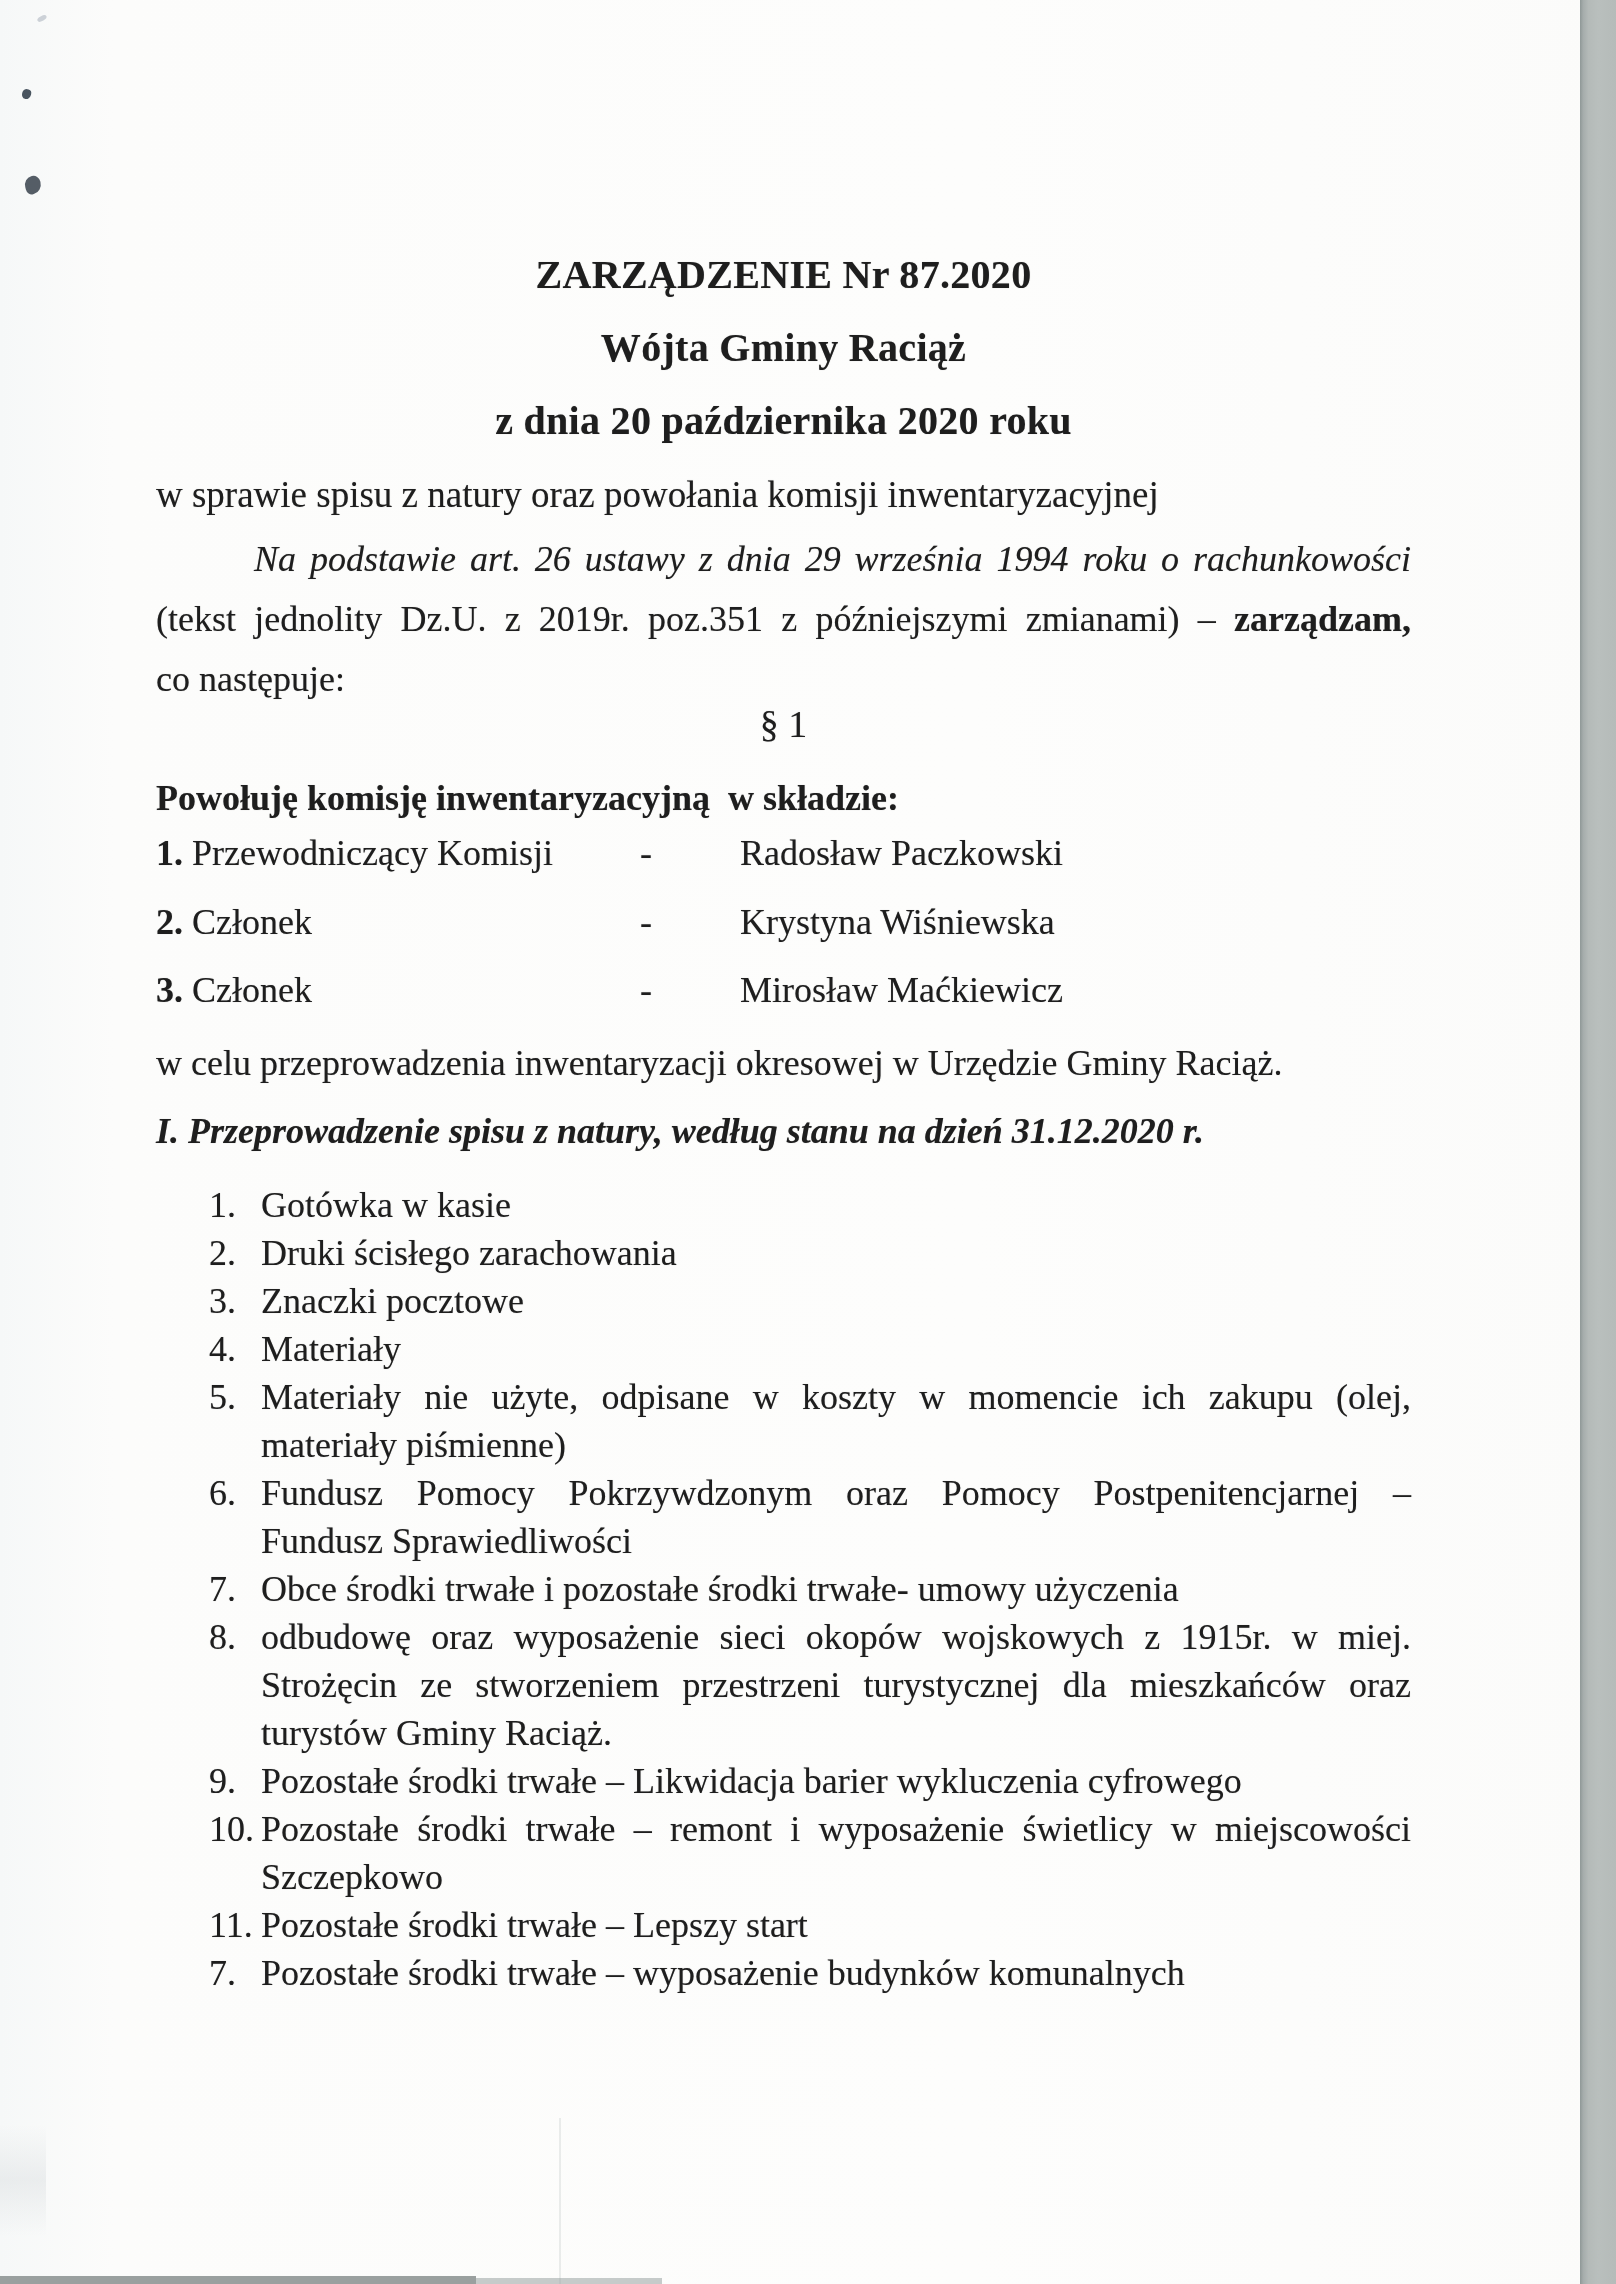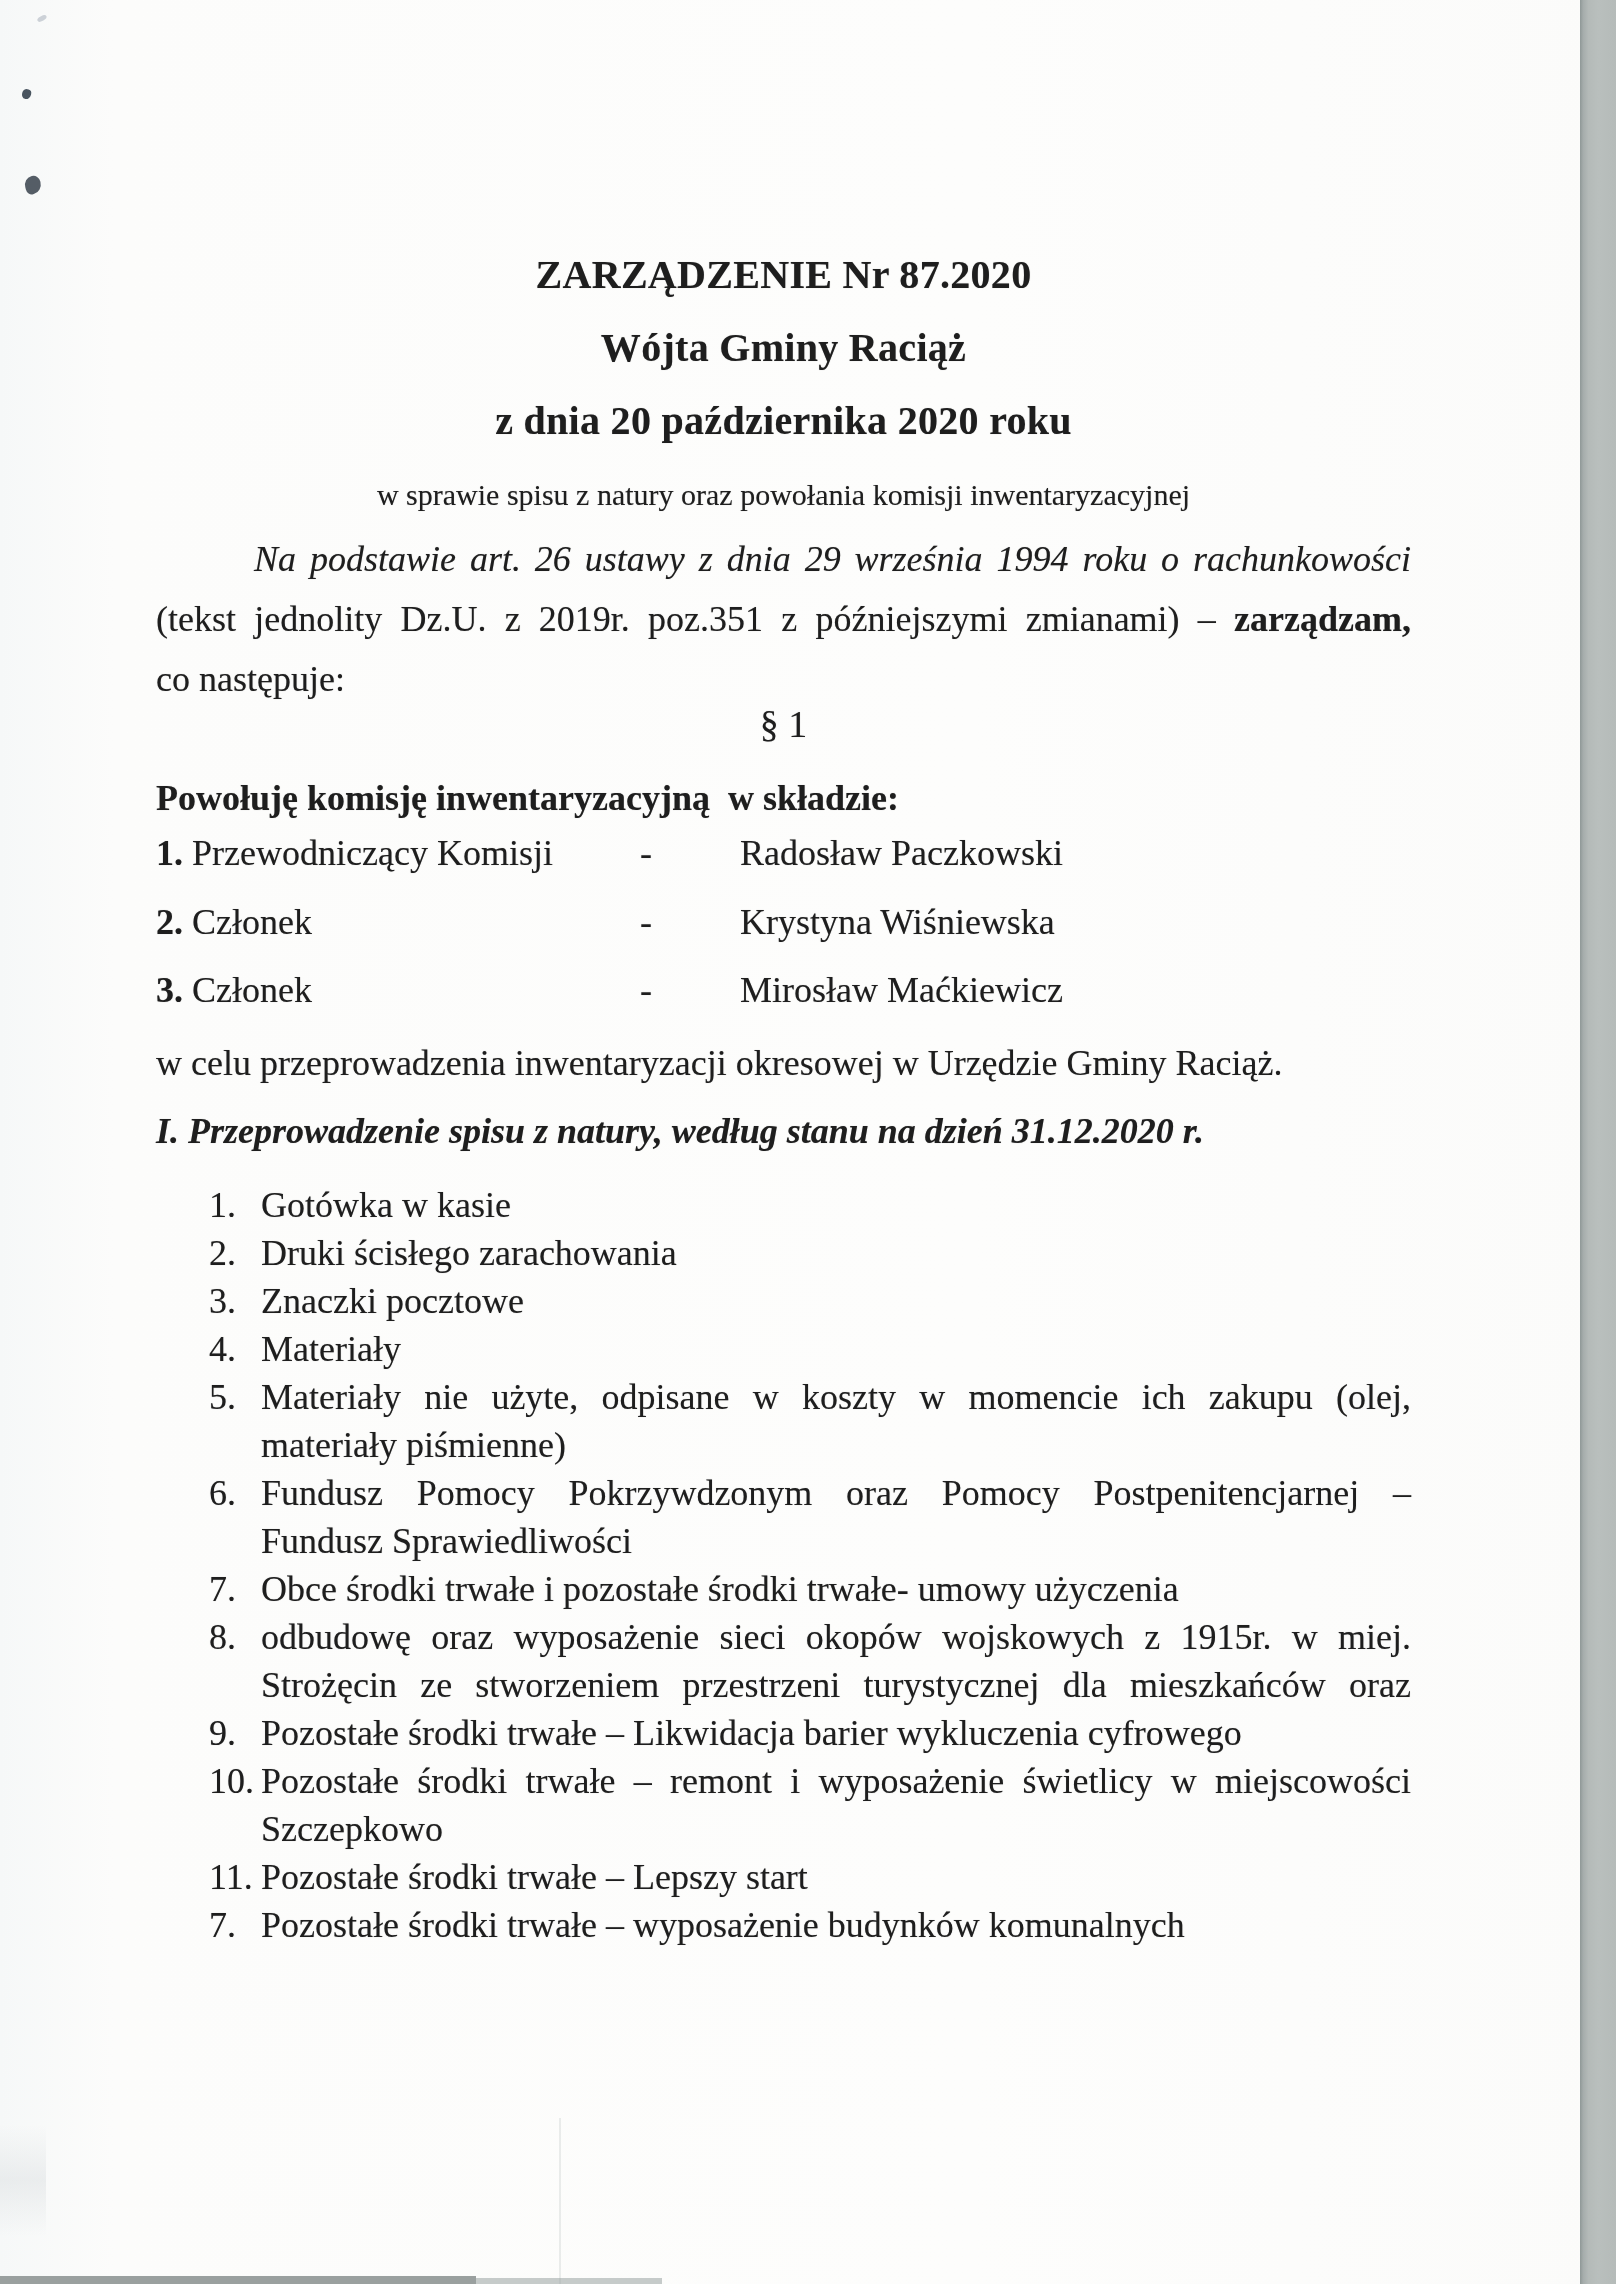--- a/index.html
+++ b/index.html
@@ -35,23 +35,22 @@
     text-align: center;
     letter-spacing: 0.3px;
   }
   .t1 { top: 250px; }
   .t2 { top: 323px; }
   .t3 { top: 396px; }
   .subject {
     top: 470px;
     left: 156px;
     width: 1255px;
-    font-size: 30px;
-    line-height: 50px;
-    text-align: center;
+    font-size: 37px;
+    line-height: 50px;
   }
 
   
   .para {
     top: 529px;
     left: 156px;
     width: 1255px;
     font-size: 36px;
     line-height: 60px;
   }
@@ -261,20 +260,21 @@
           <div class="ln">Fundusz Sprawiedliwości</div>
         </div>
         <div class="inv-item">
           <span class="num">7.</span>
           <div class="ln">Obce środki trwałe i pozostałe środki trwałe- umowy użyczenia</div>
         </div>
         <div class="inv-item">
           <span class="num">8.</span>
           <div class="ln just">odbudowę oraz wyposażenie sieci okopów wojskowych z 1915r. w miej.</div>
           <div class="ln just">Strożęcin ze stworzeniem przestrzeni turystycznej dla mieszkańców oraz</div>
+          <div class="ln">turystów Gminy Raciąż.</div>
         </div>
         <div class="inv-item">
           <span class="num">9.</span>
           <div class="ln">Pozostałe środki trwałe – Likwidacja barier wykluczenia cyfrowego</div>
         </div>
         <div class="inv-item">
           <span class="num">10.</span>
           <div class="ln just">Pozostałe środki trwałe – remont i wyposażenie świetlicy w miejscowości</div>
           <div class="ln">Szczepkowo</div>
         </div>

